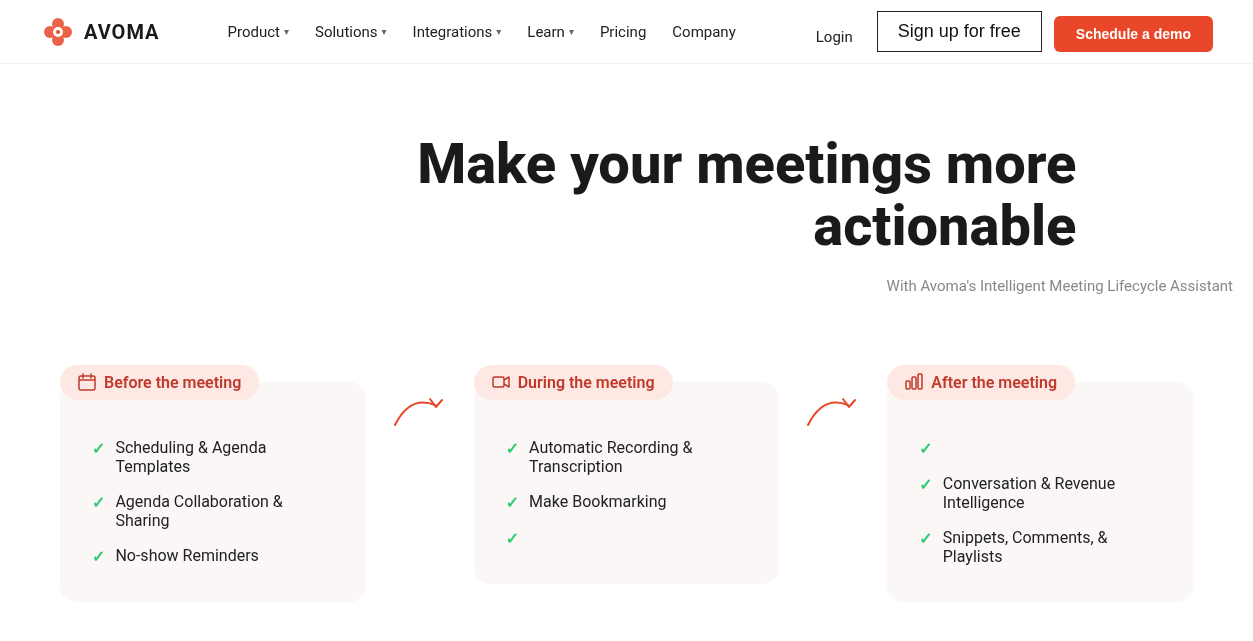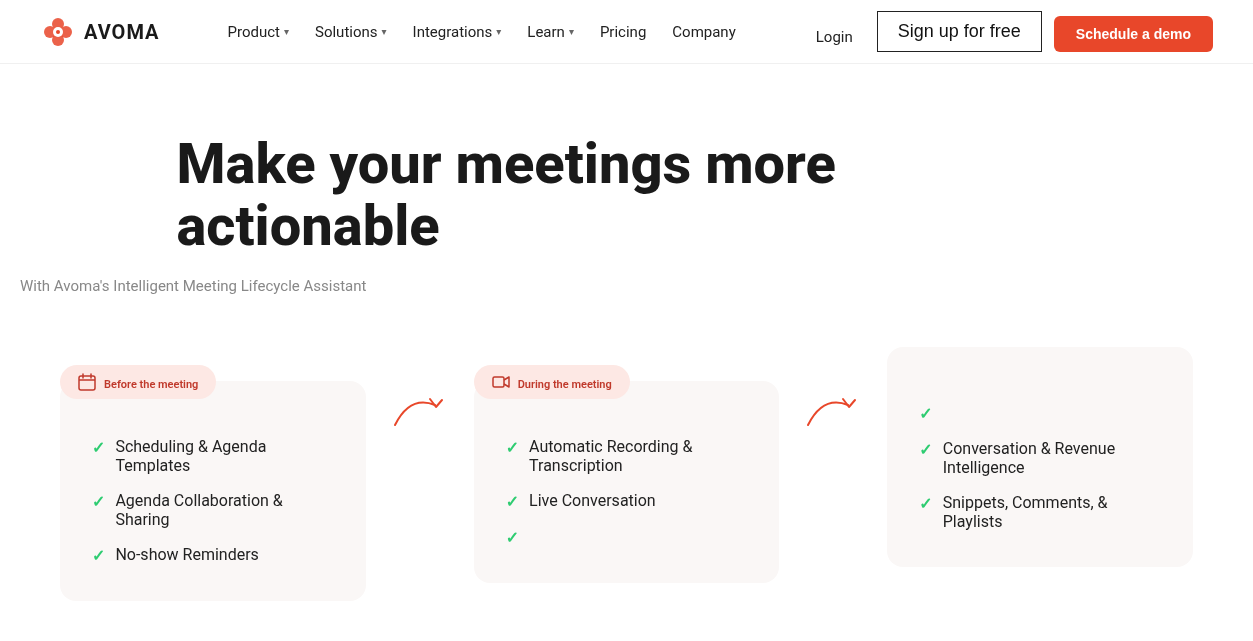--- a/index.html
+++ b/index.html
@@ -24,31 +24,31 @@
     .btn-signup {
       font-size: 18px; padding: 9px 20px; border: 1.5px solid #222; border-radius: 0;
       background: #fff; color: #111; cursor: pointer; font-weight: 500;
     }
     .btn-demo {
       font-size: 14px; padding: 10px 22px; background: #e8472a; color: #fff;
       border: none; border-radius: 6px; cursor: pointer; font-weight: 600;
     }
 
     
-    .hero { text-align: left; padding: 70px 20px 40px; }
+    .hero { text-align: right; padding: 70px 20px 40px; }
     .hero-title { font-size: 56px; font-weight: 800; color: #1a1a1a; line-height: 1.1; max-width: 900px; margin: 0 auto 20px; }
     .hero-subtitle { font-size: 15px; color: #888; font-weight: 400; }
 
     
     .cards-section { padding: 30px 60px 60px; display: flex; gap: 24px; justify-content: center; align-items: flex-start; }
     .card-col { flex: 1; max-width: 370px; }
 
     .card-badge {
-      display: inline-flex; align-items: flex-end; gap: 8px;
-      background: #fde8e4; color: #c0392b; font-weight: 600; font-size: 11px;
+      display: inline-flex; align-items: flex-start; gap: 8px;
+      background: #fde8e4; color: #c0392b; font-weight: 600; font-size: 16px;
       padding: 8px 18px; border-radius: 50px; margin-bottom: 0;
     }
 
     .card-box {
       background: #faf7f6; border-radius: 16px; padding: 36px 32px 36px;
       margin-top: -18px; padding-top: 46px;
     }
     .card-list { list-style: none; display: flex; flex-direction: column; gap: 16px; margin-top: 10px; }
     .card-list li { display: flex; align-items: flex-start; gap: 10px; font-size: 16px; color: #222; }
     .check { color: #2ecc71; font-size: 16px; font-weight: 700; margin-top: 1px; }
@@ -171,37 +171,46 @@
       <span>During the meeting</span>
     </div>
     <div class="card-box">
       <ul class="card-list">
         <li>
           <span class="check">✓</span>
           <span>Automatic Recording &amp; Transcription</span>
         </li>
         <li>
           <span class="check">✓</span>
-          <span>Live Conversation</span>
+          <span>Make Bookmarking</span>
         </li>
         <li>
           <span class="check">✓</span>
         </li>
       </ul>
     </div>
   </div>
 
   <div class="arrow-container">
     <svg class="arrow-svg" viewBox="0 0 60 50" fill="none" xmlns="http://www.w3.org/2000/svg">
       <path d="M5 40 Q20 10 45 20" stroke="#e8472a" stroke-width="2" fill="none" stroke-linecap="round"></path>
       <polyline points="40,14 46,22 52,15" stroke="#e8472a" stroke-width="2" fill="none" stroke-linecap="round" stroke-linejoin="round"></polyline>
     </svg>
   </div>
 
   <div class="card-col">
+    <div class="card-badge">
+
+      <svg width="18" height="18" viewBox="0 0 18 18" fill="none">
+        <rect x="1" y="8" width="4" height="8" rx="1" stroke="#c0392b" stroke-width="1.5" fill="none"></rect>
+        <rect x="7" y="4" width="4" height="12" rx="1" stroke="#c0392b" stroke-width="1.5" fill="none"></rect>
+        <rect x="13" y="1" width="4" height="15" rx="1" stroke="#c0392b" stroke-width="1.5" fill="none"></rect>
+      </svg>
+      <span>After the meeting</span>
+    </div>
     <div class="card-box">
       <ul class="card-list">
         <li>
           <span class="check">✓</span>
         </li>
         <li>
           <span class="check">✓</span>
           <span>Conversation &amp; Revenue Intelligence</span>
         </li>
         <li>

